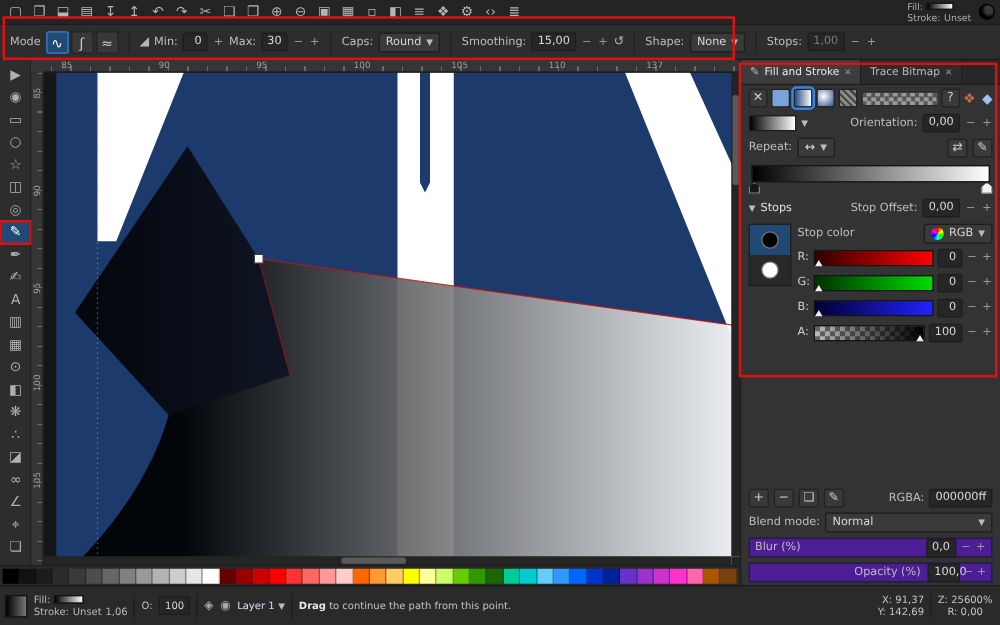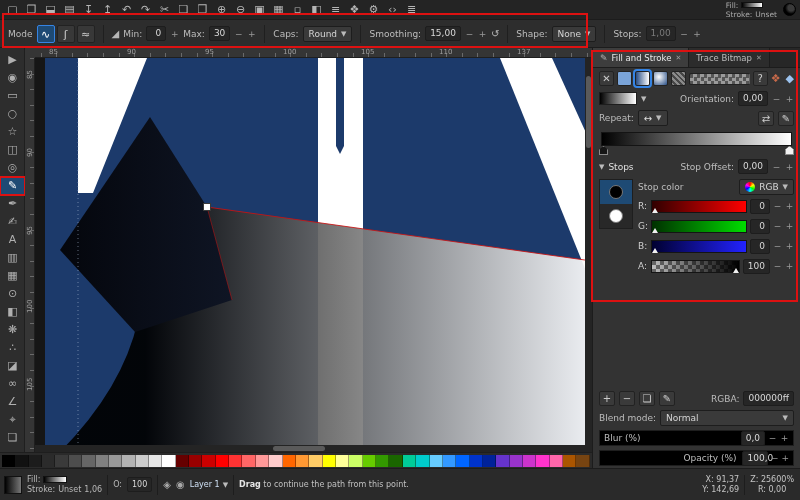--- a/index.html
+++ b/index.html
@@ -118,21 +118,21 @@
   .bar-g { background:linear-gradient(90deg,#003000,#00dd00); }
   .bar-b { background:linear-gradient(90deg,#000030,#2222ff); }
   .bar-a { background-image:linear-gradient(90deg,rgba(0,0,0,0),rgba(0,0,0,1)),
            repeating-conic-gradient(#bdbdbd 0 25%, #666 0 50%); background-size:auto,8px 8px; }
   .sl-mark { position:absolute; bottom:-1px; width:0; height:0; border-left:3px solid transparent;
              border-right:3px solid transparent; border-bottom:5px solid #f0f0f0; }
   .sl-mark.left { left:0; } .sl-mark.right { right:0; }
   #panel-spacer { flex:1; }
   .btn-sm { width:16px; height:15px; line-height:14px; text-align:center; background:#3a3a3a; border:1px solid #222;
             border-radius:2px; color:#ccc; font-size:10px; }
-  .track-row { position:relative; height:16px; margin:2px 6px; background:#000000; border:1px solid #1e1e1e;
+  .track-row { position:relative; height:16px; margin:2px 6px; background:#4c1d95; border:1px solid #1e1e1e;
                display:flex; align-items:center; padding:0 4px; gap:3px; }
   .op-fill { position:absolute; left:0; top:0; bottom:0; width:69%; background:var(--opacity-fill); }
   .track-row > * { position:relative; }
 
   
   #palette { position:absolute; left:0; top:452px; width:592px; height:16px; background:#2a2a2a;
              border-top:1px solid #1e1e1e; display:flex; align-items:center; padding:1px 2px; }
   .swatch { flex:1; height:12px; border-right:1px solid rgba(0,0,0,.35); }
 
   

